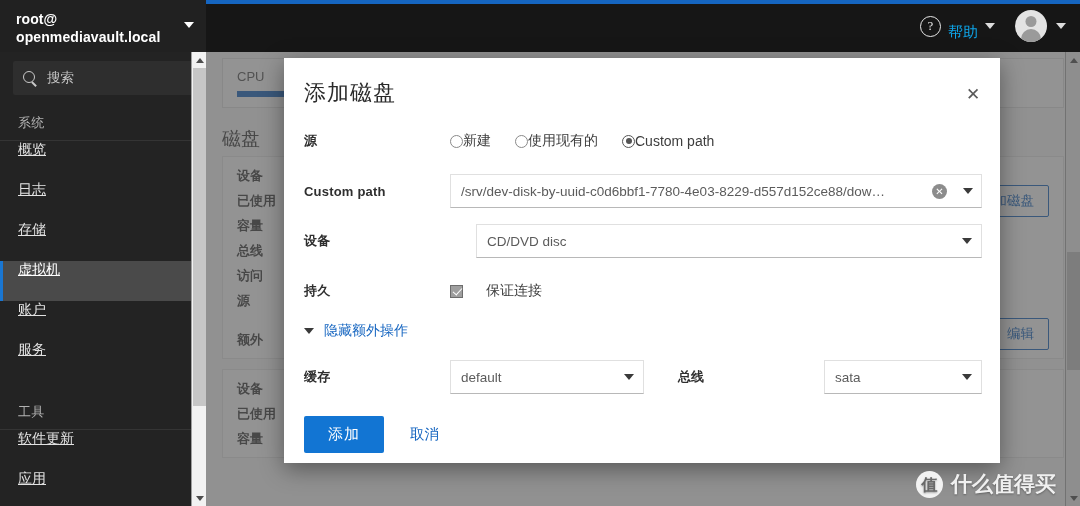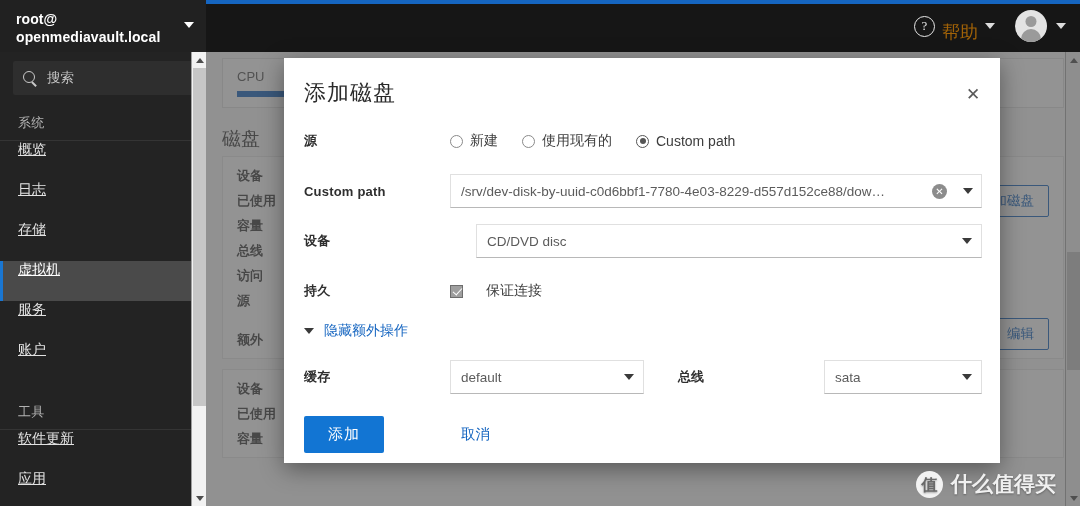--- a/index.html
+++ b/index.html
@@ -24,21 +24,21 @@
     position: absolute; right: 14px; top: 0; height: 52px;
     display: flex; align-items: center; gap: 10px;
   }
   .help-group { display: flex; align-items: center; gap: 7px; cursor: pointer; }
   .help-circle {
     width: 21px; height: 21px; border-radius: 50%;
     border: 1.6px solid #e9e9e9; color: #e9e9e9;
     font-size: 13px; line-height: 18px; text-align: center;
     font-family: "Liberation Serif", serif;
   }
-  .help-label { color: #a16207; font-size: 18px; margin-top: 12px; }
+  .help-label { color: #0ea5e9; font-size: 15px; margin-top: 12px; }
   .caret-down {
     width: 0; height: 0; border-left: 5px solid transparent;
     border-right: 5px solid transparent; border-top: 6px solid #dcdcdc;
   }
   .avatar-group { display: flex; align-items: center; gap: 9px; margin-left: 10px; cursor: pointer; }
   .avatar {
     width: 32px; height: 32px; border-radius: 50%; background: #e3e3e3;
     position: relative; overflow: hidden;
   }
   .avatar::before {
@@ -176,21 +176,21 @@
     color: #5a5a5a; font-size: 17px; text-align: center; line-height: 22px;
     cursor: pointer; font-family: "Liberation Sans", sans-serif;
   }
   .form { position: absolute; left: 20px; top: 58px; right: 18px; }
   .frow { display: flex; align-items: center; min-height: 50px; }
   .flabel {
     width: 146px; font-size: 13px; color: #2f2f2f; font-weight: bold;
     letter-spacing: .2px; flex: none;
   }
   .radios { display: flex; align-items: center; gap: 24px; }
-  .radio { display: flex; align-items: center; gap: 7px; cursor: pointer; font-size: 14px; color: #3d3d3d; }
+  .radio { display: flex; align-items: center; cursor: pointer; font-size: 14px; color: #3d3d3d; }
   .radio-dot {
     width: 13px; height: 13px; border-radius: 50%;
     border: 1.4px solid #8a8a8a; position: relative; flex: none;
   }
   .radio.checked .radio-dot { border-color: #555; }
   .radio.checked .radio-dot::after {
     content: ""; position: absolute; left: 2.5px; top: 2.5px;
     width: 6px; height: 6px; border-radius: 50%; background: #555;
   }
 
@@ -241,29 +241,29 @@
     width: 0; height: 0; border-left: 5px solid transparent;
     border-right: 5px solid transparent; border-top: 6px solid #3a3a3a;
   }
 
   .extra-row { display: flex; align-items: center; margin-top: 20px; }
   .extra-row .flabel { width: 146px; }
   .extra-sel-a { width: 194px; }
   .extra-mid-label { width: 180px; padding-left: 34px; font-size: 13px; font-weight: bold; color: #2f2f2f; }
   .extra-sel-b { flex: 1; }
 
-  .actions { display: flex; align-items: center; gap: 39px; margin-top: 22px; }
+  .actions { display: flex; align-items: center; gap: 26px; margin-top: 22px; }
   .btn-primary {
     background: #1275d3; color: #fff; border: none; border-radius: 2px;
     font-size: 15px; padding: 9px 24px; cursor: pointer;
     font-family: inherit; letter-spacing: 1px;
   }
   .btn-link {
     color: #1565c0; font-size: 14.5px; cursor: pointer; background: none;
-    border: none; font-family: inherit; margin-left: 38px;
+    border: none; font-family: inherit;
   }
 
   
   .watermark {
     position: absolute; right: 24px; bottom: 8px; z-index: 30;
     display: flex; align-items: center; gap: 8px;
     color: #f0f0f0; font-size: 21px; font-weight: bold;
     text-shadow: 0 1px 2px rgba(0,0,0,.35);
   }
   .wm-logo {
@@ -384,24 +384,24 @@
       <div class="nav-item">
         <span>日志</span>
       </div>
       <div class="nav-item">
         <span>存储</span>
       </div>
       <div class="nav-item selected">
         <span>虚拟机</span>
       </div>
       <div class="nav-item">
+        <span>账户</span>
+      </div>
+      <div class="nav-item">
         <span>服务</span>
-      </div>
-      <div class="nav-item">
-        <span>账户</span>
       </div>
       <div class="nav-gap"></div>
       <div class="nav-section">工具</div>
       <div class="nav-item">
         <span>软件更新</span>
       </div>
       <div class="nav-item">
         <span>应用</span>
       </div>
 

